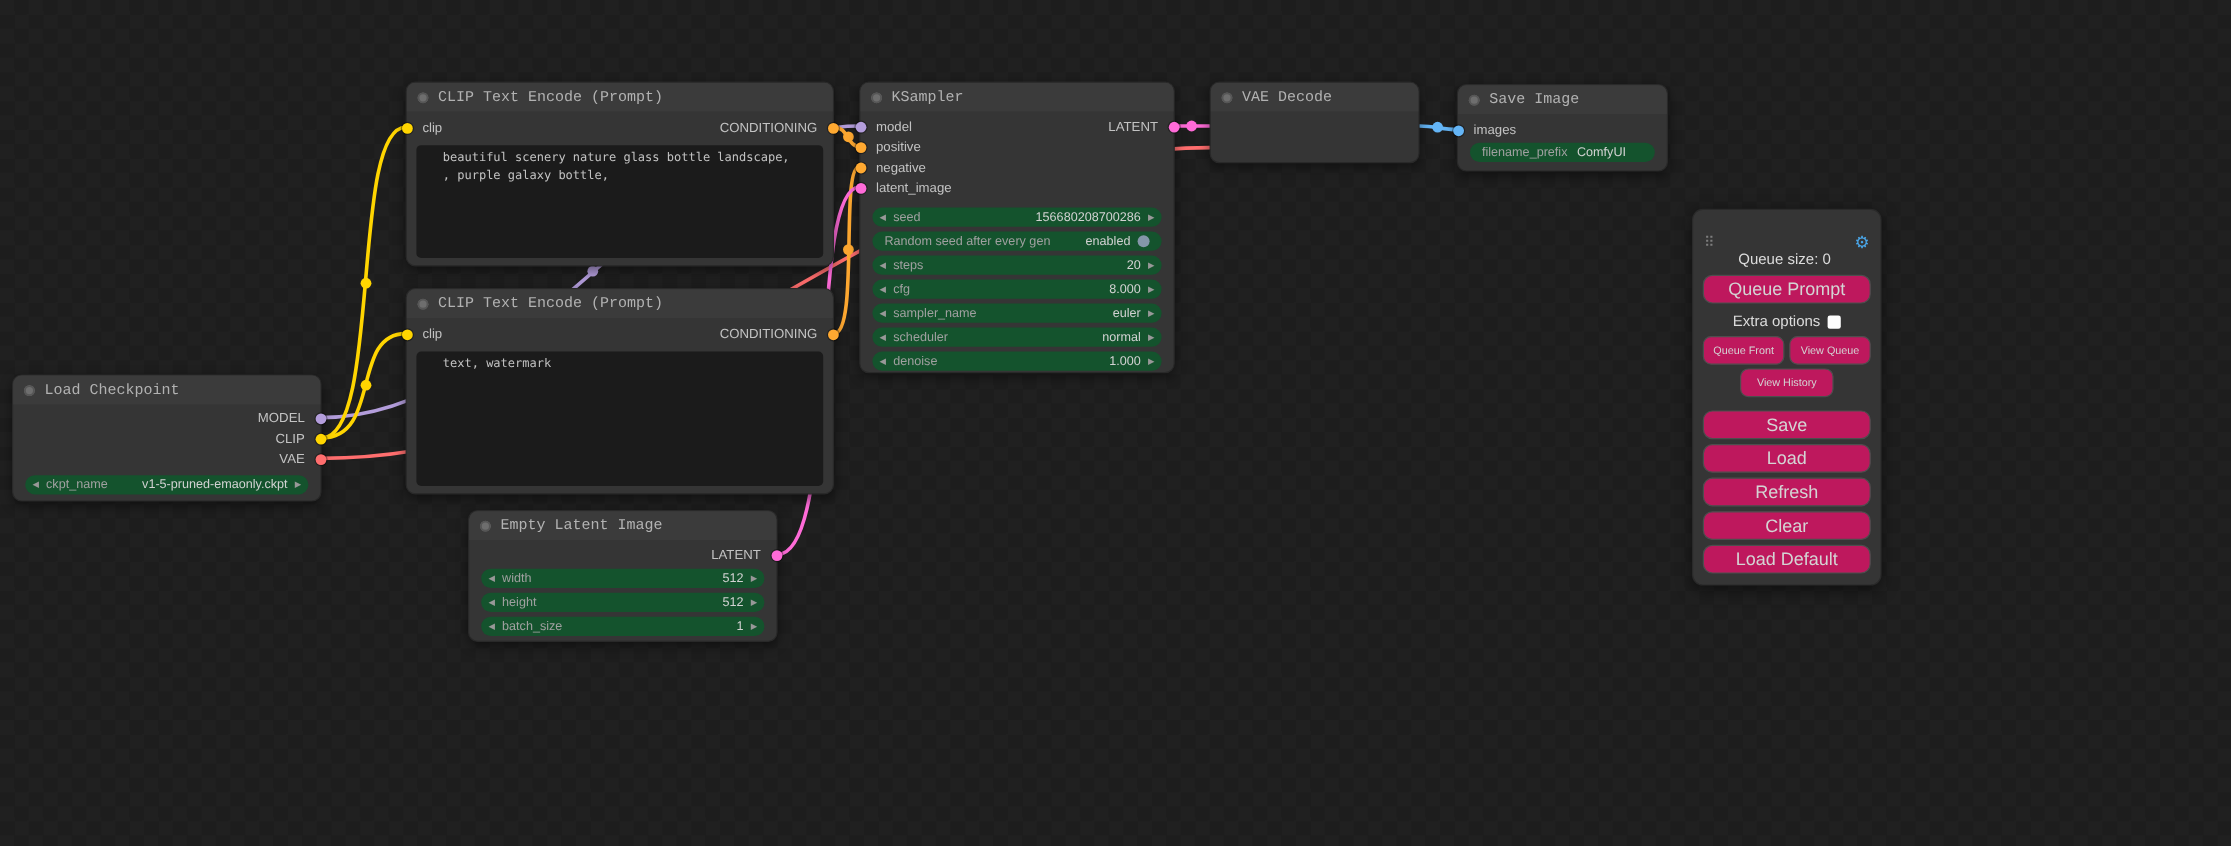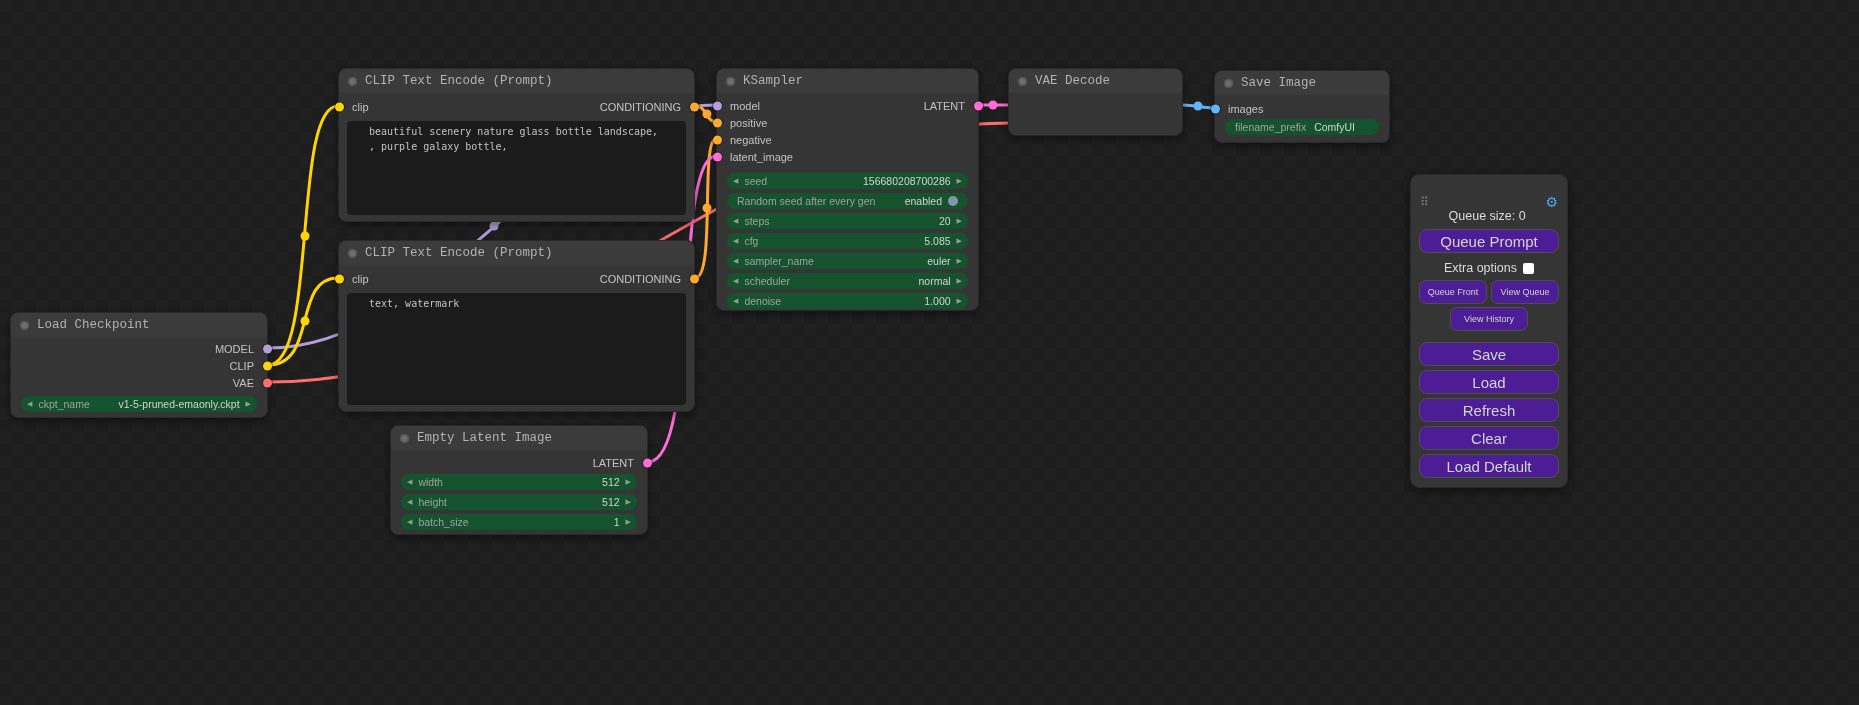--- a/index.html
+++ b/index.html
@@ -59,21 +59,21 @@
   .menu {
     position:absolute; z-index:3; background:#353535;
     border:1px solid #2a2a2a; border-radius:9px;
     box-shadow:0 3px 12px rgba(0,0,0,.5); padding-bottom:9px;
   }
   .menu-header { display:flex; align-items:center; padding:6px 9px 4px; }
   .drag-handle { color:#7d7d7d; font-size:12px; cursor:grab; }
   .queue-size { flex:1; text-align:center; color:#dcdcdc; font-size:12.5px;margin-top:28px; }
   .gear { font-size:14px; cursor:pointer; }
   .btn {
-    background:#4c1d95; border:1px solid #4e4e4e; border-radius:8px;
+    background:#be185d; border:1px solid #4e4e4e; border-radius:8px;
     color:#d4d4d4; font-family:inherit; cursor:pointer; text-align:center;
   }
   .btn.big { display:block; width:calc(100% - 16px); margin:4px auto 0; height:24px; font-size:15px; }
   .btn.big.first { margin-top:2px; }
   .btn.big.group-start { margin-top:11px; }
   .extra-options {
     display:flex; justify-content:center; align-items:center; gap:6px;
     color:#dcdcdc; font-size:12.5px; margin:8px 0 5px;
   }
   .checkbox { width:11px; height:11px; background:#fdfdfd; border-radius:2px; cursor:pointer; }
@@ -235,21 +235,21 @@
     </div>
     <div class="widget">
       <span class="arrow">◀</span>
       <span class="wlabel">steps</span>
       <span class="wvalue">20</span>
       <span class="arrow">▶</span>
     </div>
     <div class="widget">
       <span class="arrow">◀</span>
       <span class="wlabel">cfg</span>
-      <span class="wvalue">5.085</span>
+      <span class="wvalue">8.000</span>
       <span class="arrow">▶</span>
     </div>
     <div class="widget">
       <span class="arrow">◀</span>
       <span class="wlabel">sampler_name</span>
       <span class="wvalue">euler</span>
       <span class="arrow">▶</span>
     </div>
     <div class="widget">
       <span class="arrow">◀</span>

